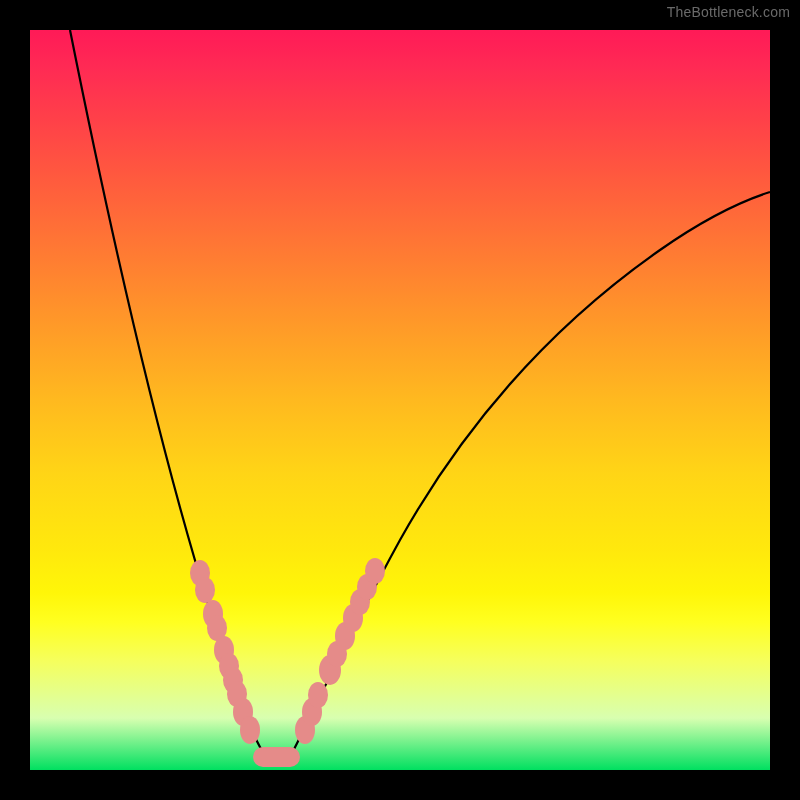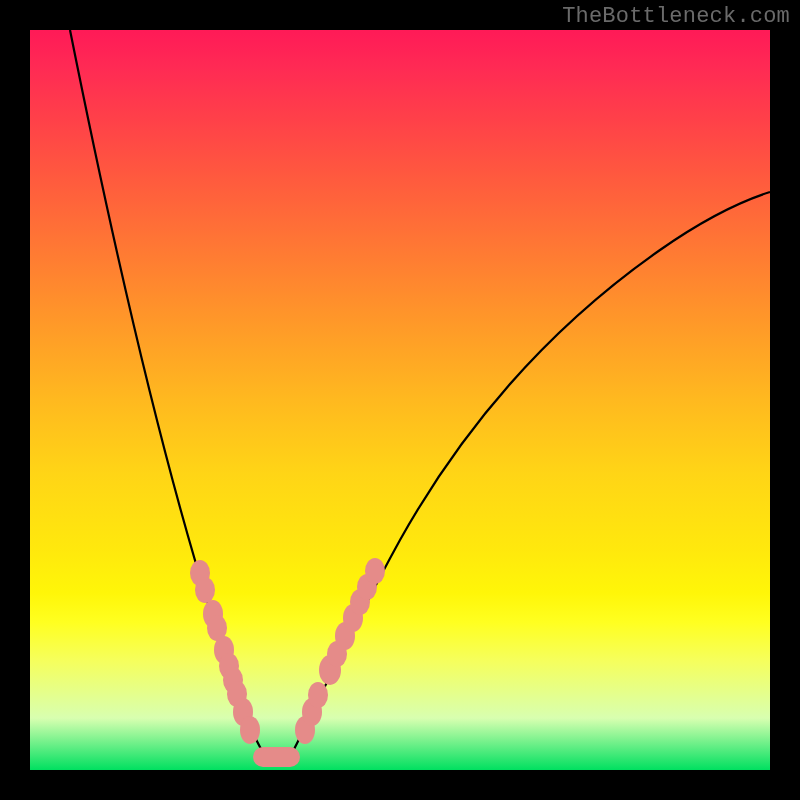--- a/index.html
+++ b/index.html
@@ -32,24 +32,24 @@
       #f6ff5a 85%,
       #d8ffb0 93%,
       #00e060 100%
     );
   }
   .watermark {
     position: absolute;
     top: 4px;
     right: 10px;
     color: #6a6a6a;
-    font-size: 22px;
+    font-size: 14px;
     font-weight: 500;
     letter-spacing: 0.2px;
-    font-family: Liberation Mono, monospace;
+    font-family: Liberation Sans, sans-serif;
     margin-left: 36px;
   }
   svg.overlay {
     position: absolute;
     left: 0;
     top: 0;
     width: 800px;
     height: 800px;
     pointer-events: none;
   }

